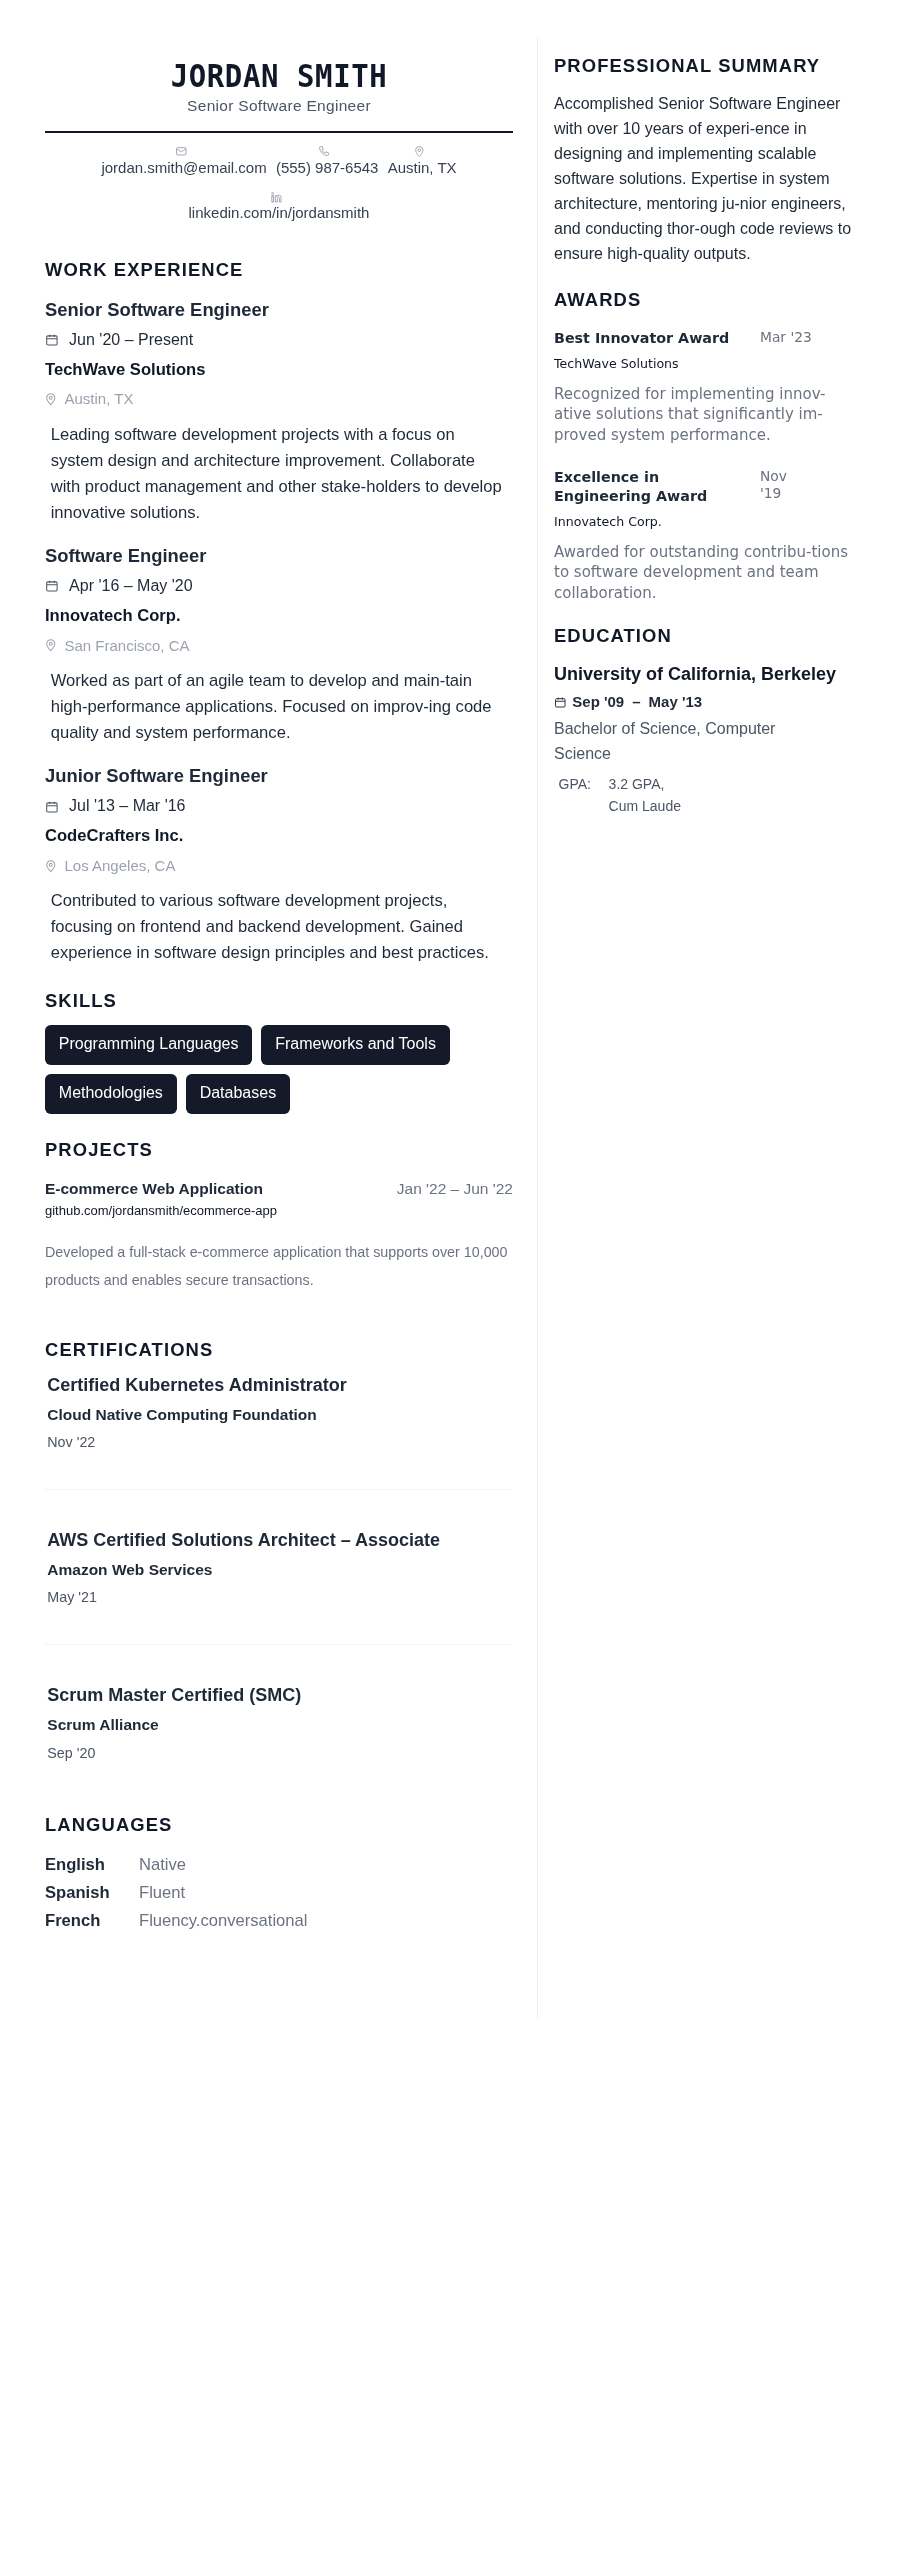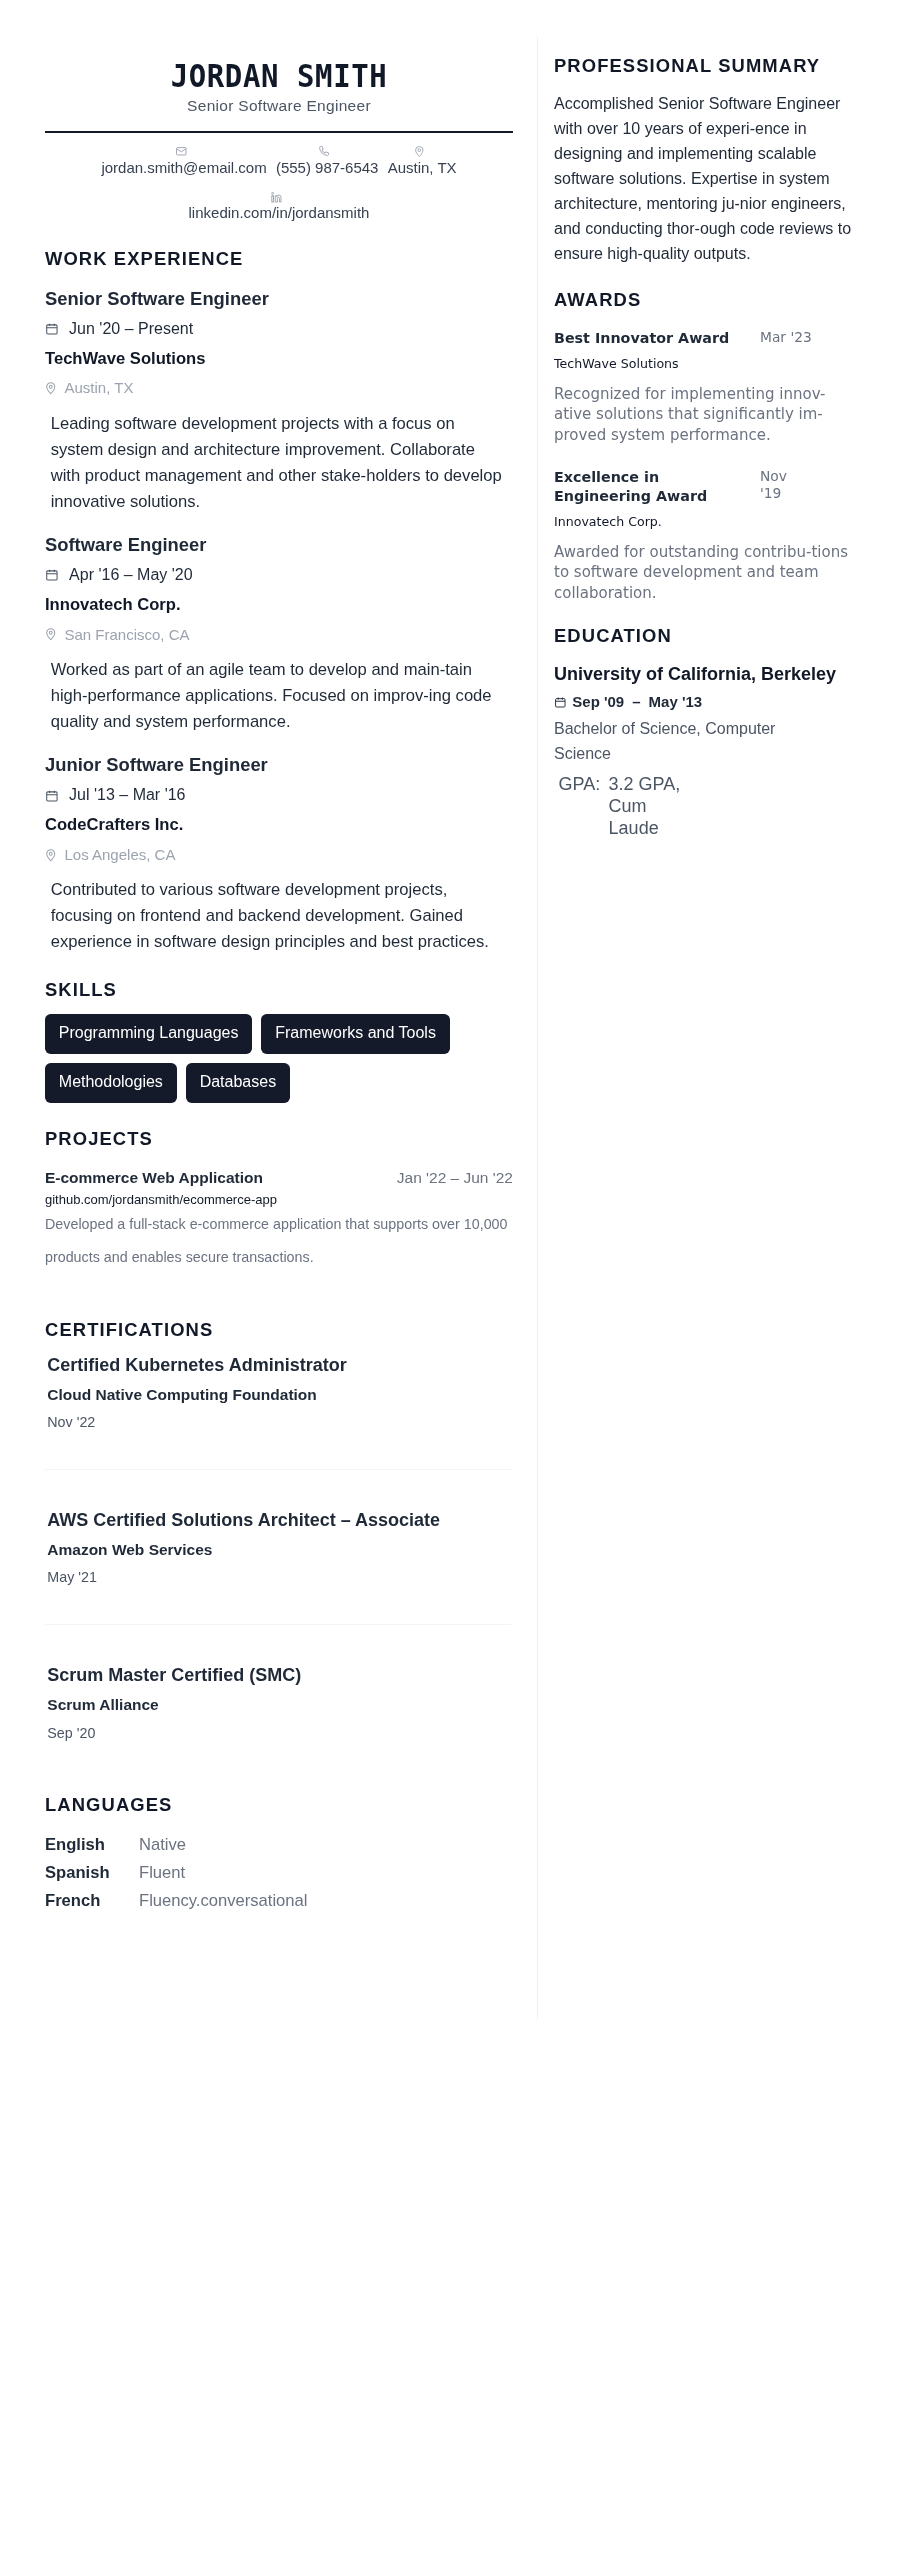--- a/index.html
+++ b/index.html
@@ -92,21 +92,21 @@
   
   .section-title {
     font-weight: bold;
     font-size: 18.4px;
     letter-spacing: 1.1px;
     color: #111827;
     line-height: 23px;
   }
 
   
-  .work { margin-top: 24px; }
+  .work { margin-top: 35px; }
   .job { margin-top: 18.4px; }
   .job:first-of-type { margin-top: 17px; }
   .job-role {
     font-weight: bold;
     font-size: 18.4px;
     color: #1f2937;
     line-height: 23px;
   }
   .job-dates {
     display: flex; align-items: center;
@@ -177,22 +177,22 @@
   }
   .project-link {
     font-size: 13px;
     color: #111827;
     margin-top: 3.4px;
     line-height: 17px;
   }
   .project-desc {
     font-size: 14.3px;
     color: #6b7280;
-    line-height: 33px;
-    margin-top: 0;
+    line-height: 28px;
+    margin-top: 19px;
   }
 
   
   .certs { margin-top: 44px; }
   .cert { padding: 12.6px 2.3px 0 2.3px; }
   .cert-name {
     font-weight: bold;
     font-size: 18px;
     color: #1f2937;
     line-height: 23px;
@@ -286,21 +286,21 @@
   .edu-sep { margin: 0 8px; }
   .edu-degree {
     font-size: 16px;
     color: #4b5563;
     line-height: 25px;
     margin-top: 3.4px;
     width: 252px;
   }
   .edu-gpa {
     display: flex;
-    font-size: 18px;
+    font-size: 14px;
     color: #4b5563;
     margin-top: 6.9px;
     padding-left: 4.6px;
     line-height: 22px;
   }
   .gpa-label { width: 50px; flex: none; }
   .gpa-value { width: 80px; }
 </style>
 </head>
 <body>

